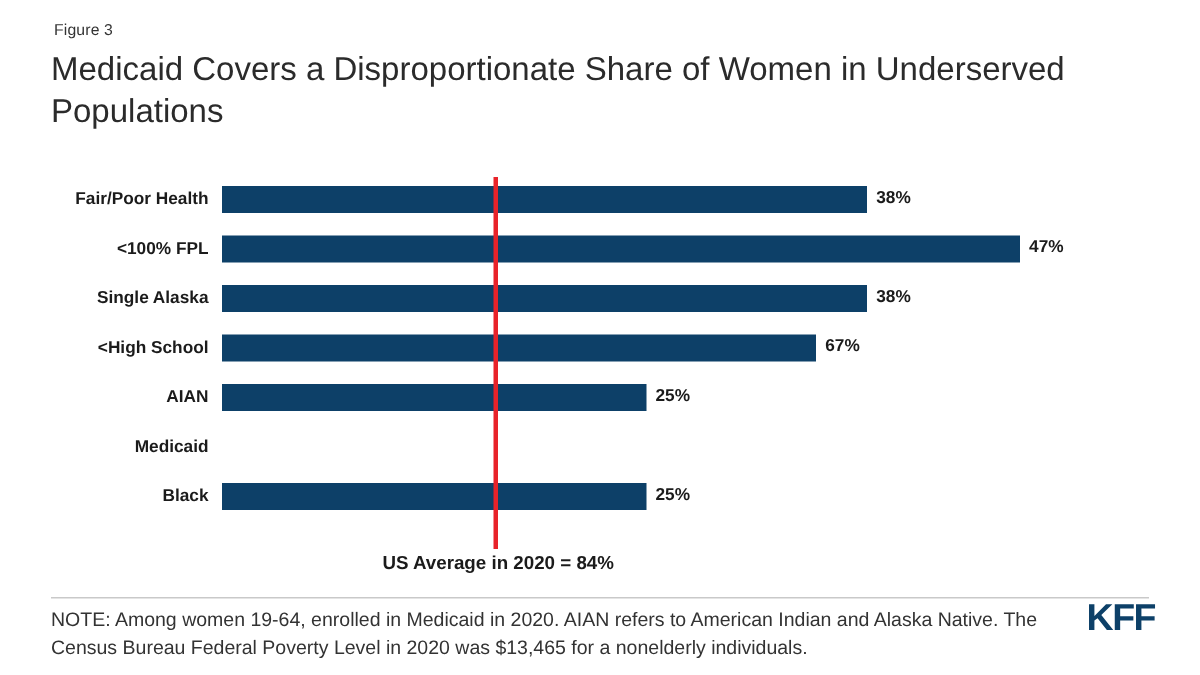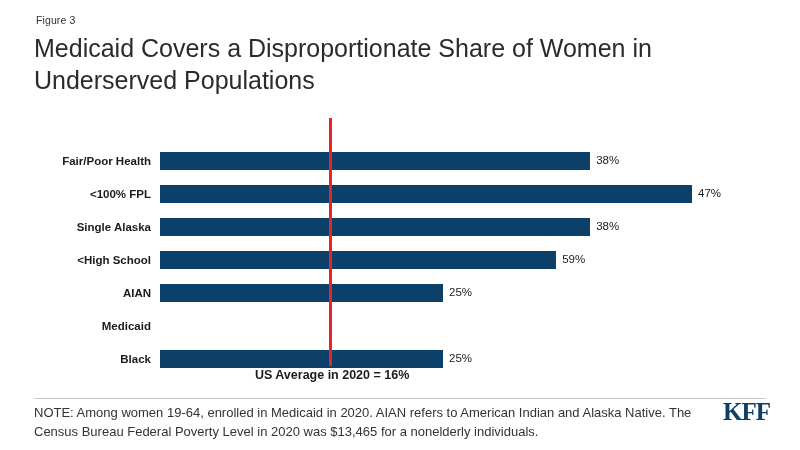--- a/index.html
+++ b/index.html
@@ -26,40 +26,39 @@
     top: 14px;
     font-size: 10.5px;
     color: #333333;
     letter-spacing: 0.1px;
   }
   .title {
     position: absolute;
     left: 34px;
     top: 32px;
     width: 720px;
-    font-size: 25px;
+    font-size: 22px;
     line-height: 1.28;
     color: #2b2b2b;
     font-weight: 400;
   }
   
   .chart {
     position: absolute;
     left: 34px;
     top: 118px;
     width: 740px;
     height: 260px;
   }
   .plot {
     position: absolute;
-    left: 12px;
+    left: 0;
     top: 0;
     width: 740px;
     height: 248px;
-    margin-top: 28px;
   }
   .row {
     position: relative;
     height: 30px;
     margin-bottom: 3px;
     display: flex;
     align-items: center;
   }
   .cat-label {
     width: 114px;
@@ -80,21 +79,21 @@
     position: absolute;
     left: 0;
     top: 6px;
     height: 18px;
     background: #0d4068;
   }
   .bar-value {
     position: absolute;
     top: 8px;
     font-size: 11.5px;
-    font-weight: normal;
+    font-weight: bold;
     color: #1b1b1b;
     white-space: nowrap;
   }
   .avg-line {
     position: absolute;
     top: 0;
     width: 3px;
     background: #e8232a;
     height: 248px;
   }
@@ -129,21 +128,20 @@
     margin-top: 5px;
   }
   .logo {
     position: absolute;
     right: 30px;
     top: 398px;
     font-size: 25px;
     font-weight: bold;
     letter-spacing: -1px;
     color: #0d4068;
-    font-family: Liberation Serif, serif;
   }
 </style>
 </head>
 <body>
 
 <div class="page">
 
   <div class="figure-label">Figure 3</div>
 
   <div class="title">Medicaid Covers a Disproportionate Share of Women in Underserved Populations</div>
@@ -168,21 +166,21 @@
           <div class="cat-label">Single Alaska</div>
           <div class="bar-area">
             <div class="bar" style="width: 430.16px; background: rgb(13, 64, 104);"></div>
             <div class="bar-value" style="left: 436.16px;">38%</div>
           </div>
         </div>
         <div class="row">
           <div class="cat-label">&lt;High School</div>
           <div class="bar-area">
             <div class="bar" style="width: 396.2px; background: rgb(13, 64, 104);"></div>
-            <div class="bar-value" style="left: 402.2px;">59%</div>
+            <div class="bar-value" style="left: 402.2px;">67%</div>
           </div>
         </div>
         <div class="row">
           <div class="cat-label">AIAN</div>
           <div class="bar-area">
             <div class="bar" style="width: 283px; background: rgb(13, 64, 104);"></div>
             <div class="bar-value" style="left: 289px;">25%</div>
           </div>
         </div>
         <div class="row">
@@ -190,21 +188,21 @@
         </div>
         <div class="row">
           <div class="cat-label">Black</div>
           <div class="bar-area">
             <div class="bar" style="width: 283px; background: rgb(13, 64, 104);"></div>
             <div class="bar-value" style="left: 289px;">25%</div>
           </div>
         </div>
       </div>
     <div class="avg-line" id="avgLine" style="left: 295.12px; background: rgb(232, 35, 42);"></div>
-    <div class="avg-caption" id="avgCaption" style="left: 298.12px;">US Average in 2020 = 16%</div>
+    <div class="avg-caption" id="avgCaption" style="left: 298.12px;">US Average in 2020 = 84%</div>
   </div>
 
   <div class="rule"></div>
 
   <div class="notes">
     <div>NOTE: Among women 19-64, enrolled in Medicaid in 2020. AIAN refers to American Indian and Alaska Native. The Census Bureau Federal Poverty Level in 2020 was $13,465 for a nonelderly individuals.</div>
   </div>
 
   <div class="logo">KFF</div>
 

